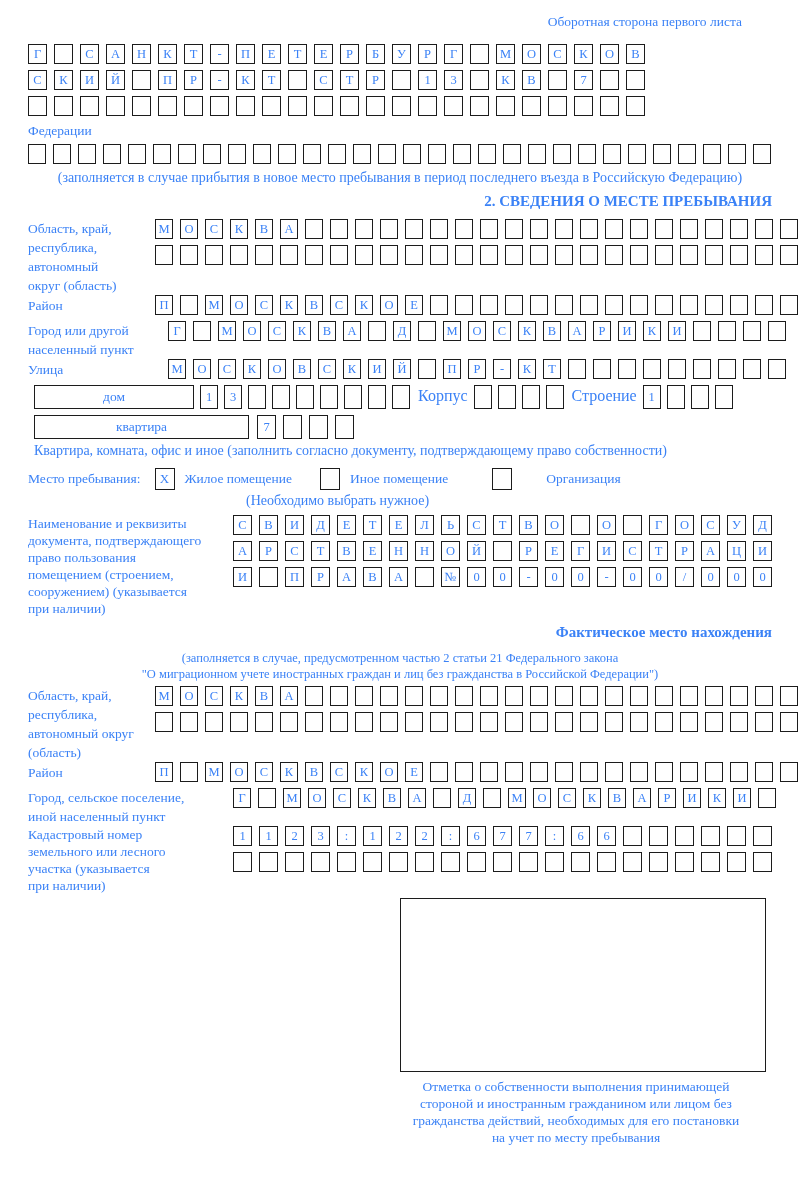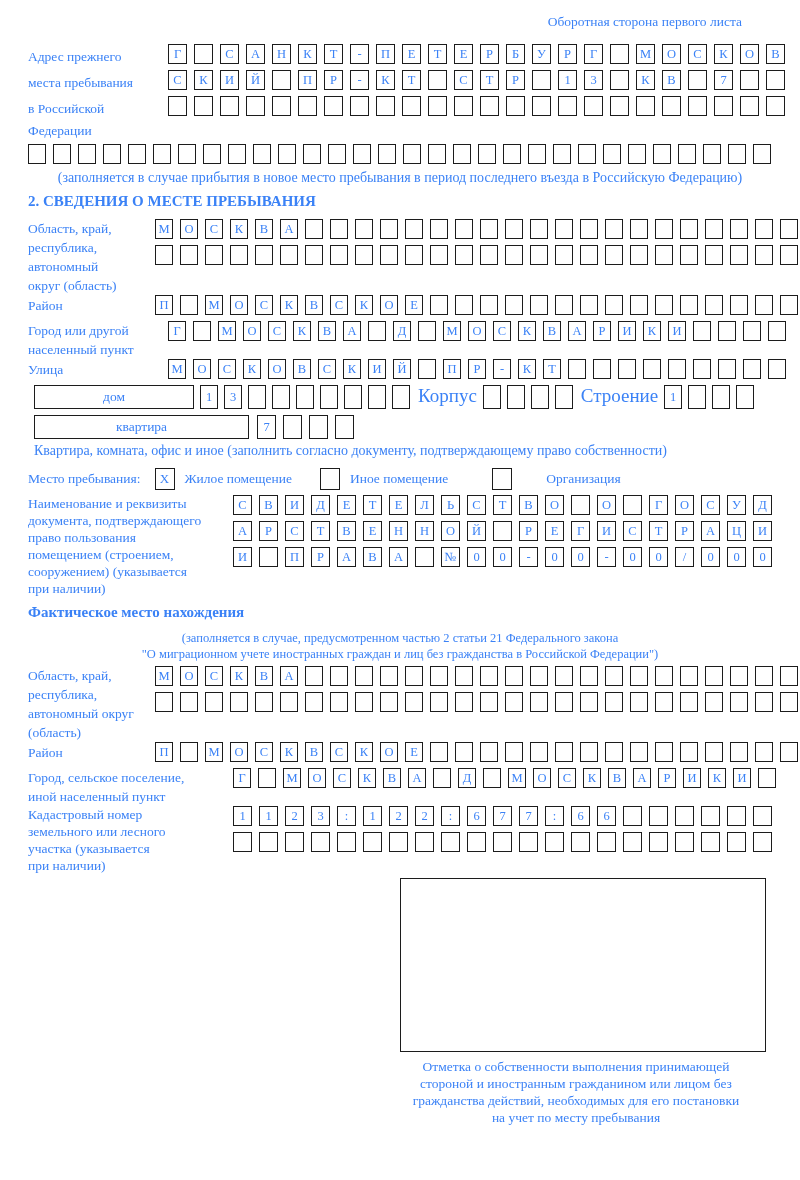--- a/index.html
+++ b/index.html
@@ -28,30 +28,30 @@
     border:1.6px solid #1c1c1c;display:flex;align-items:center;justify-content:center;
     font-size:12.5px;line-height:1;background:#fff;
   }
   .cw19 .cell{ width:19px; }
 
   .label-line{ font-size:13.5px;line-height:18px; }
   .note{ font-size:14px;line-height:16px; }
   .note.center{ text-align:center; }
   .note.indent{ margin-left:6px;margin-bottom:4px;margin-top:-2px; }
 
-  .h-title{ text-align:left;font-weight:bold;font-size:15px;line-height:19px;margin:6px 0 8px 0;font-family:Liberation Serif, serif; }
+  .h-title{ text-align:right;font-weight:bold;font-size:15px;line-height:19px;margin:6px 0 8px 0;font-family:Liberation Serif, serif; }
 
   .house-row{ display:flex;align-items:flex-start;margin:0 0 6px 6px; }
   .named-box{
     box-sizing:border-box;border:1.6px solid #1c1c1c;height:24px;
     display:flex;align-items:center;justify-content:center;font-size:13.5px;background:#fff;
   }
   .house-box{ width:160px;margin-right:6px; }
   .apt-box{ width:215px;margin-right:8px; }
-  .inline-label{ font-size:19px;line-height:22px;margin:0 6px 0 8px;white-space:nowrap; }
+  .inline-label{ font-size:16px;line-height:22px;margin:0 6px 0 8px;white-space:nowrap; }
   .house-row .cells-row{ margin-bottom:0;gap:6px; }
   .house-row .cell{ height:24px; }
   .apt-row{ display:flex;align-items:flex-start;margin:4px 0 6px 6px; }
   .apt-row .cells-row{ margin-bottom:0; }
   .apt-row .cell{ height:24px;width:19px; }
 
   .stay-row{ display:flex;align-items:center;font-size:13.5px;margin:8px 0 2px 0;height:24px; }
   .checkbox{
     box-sizing:border-box;width:20px;height:22px;border:1.6px solid #1c1c1c;
     display:flex;align-items:center;justify-content:center;font-size:13px;background:#fff;
@@ -74,25 +74,20 @@
   .mt4{ margin-top:4px; } .mt6{ margin-top:6px; } .mb4{ margin-bottom:4px; }
 </style>
 </head>
 <body>
 
 <div class="page">
 
   <div class="corner">Оборотная сторона первого листа</div>
 
   <div class="fieldrow">
-    <div class="label-col lw140 lh26">
-      <div>Адрес прежнего</div>
-      <div>места пребывания</div>
-      <div>в Российской</div>
-    </div>
     <div>
       <div class="cells-row cw19">
           <span class="cell">Г</span>
           <span class="cell"></span>
           <span class="cell">С</span>
           <span class="cell">А</span>
           <span class="cell">Н</span>
           <span class="cell">К</span>
           <span class="cell">Т</span>
           <span class="cell">-</span>
@@ -410,20 +405,21 @@
 
   <div class="stay-row">
     <span class="stay-label">Место пребывания:</span>
     <span class="checkbox">X</span>
     <span class="opt-label">Жилое помещение</span>
     <span class="checkbox gap28"></span>
     <span class="opt-label">Иное помещение</span>
     <span class="checkbox gap44"></span>
     <span class="opt-label gap34">Организация</span>
   </div>
+  <div class="note stay-note">(Необходимо выбрать нужное)</div>
 
   <div class="fieldrow doc-block">
     <div class="label-col lw205 lh17">
       <div>Наименование и реквизиты</div>
       <div>документа, подтверждающего</div>
       <div>право пользования</div>
       <div>помещением (строением,</div>
       <div>сооружением) (указывается</div>
       <div>при наличии)</div>
     </div>

